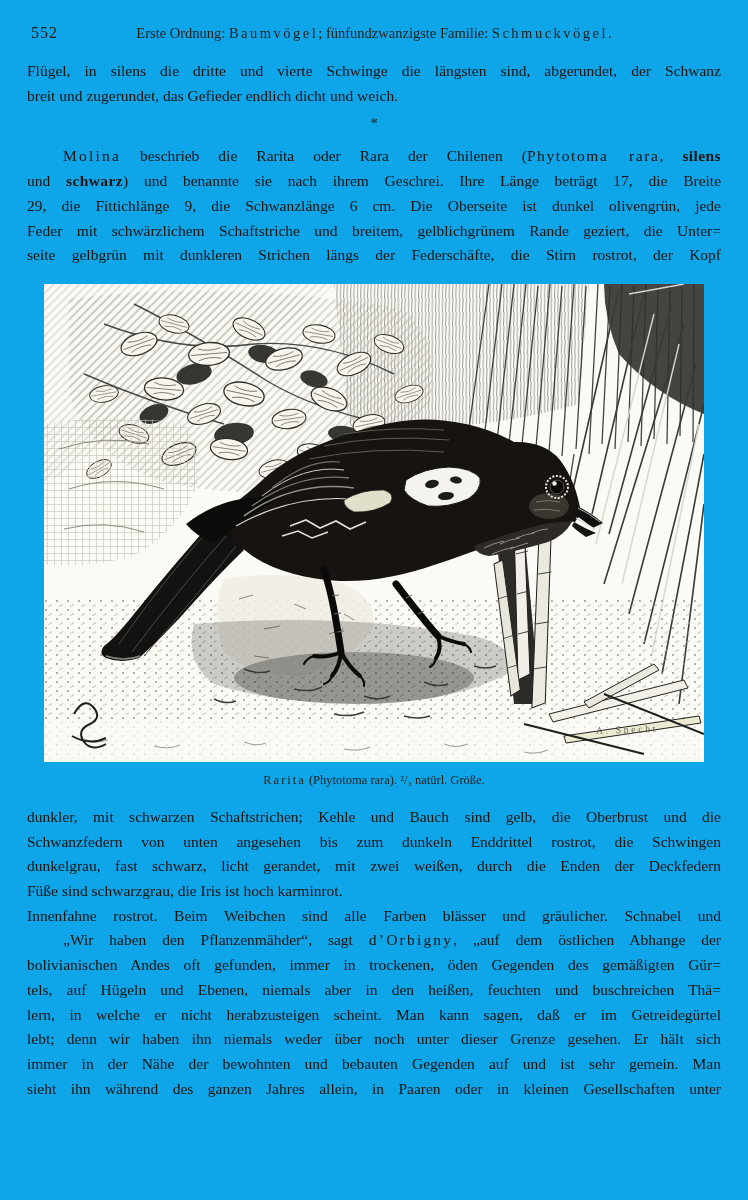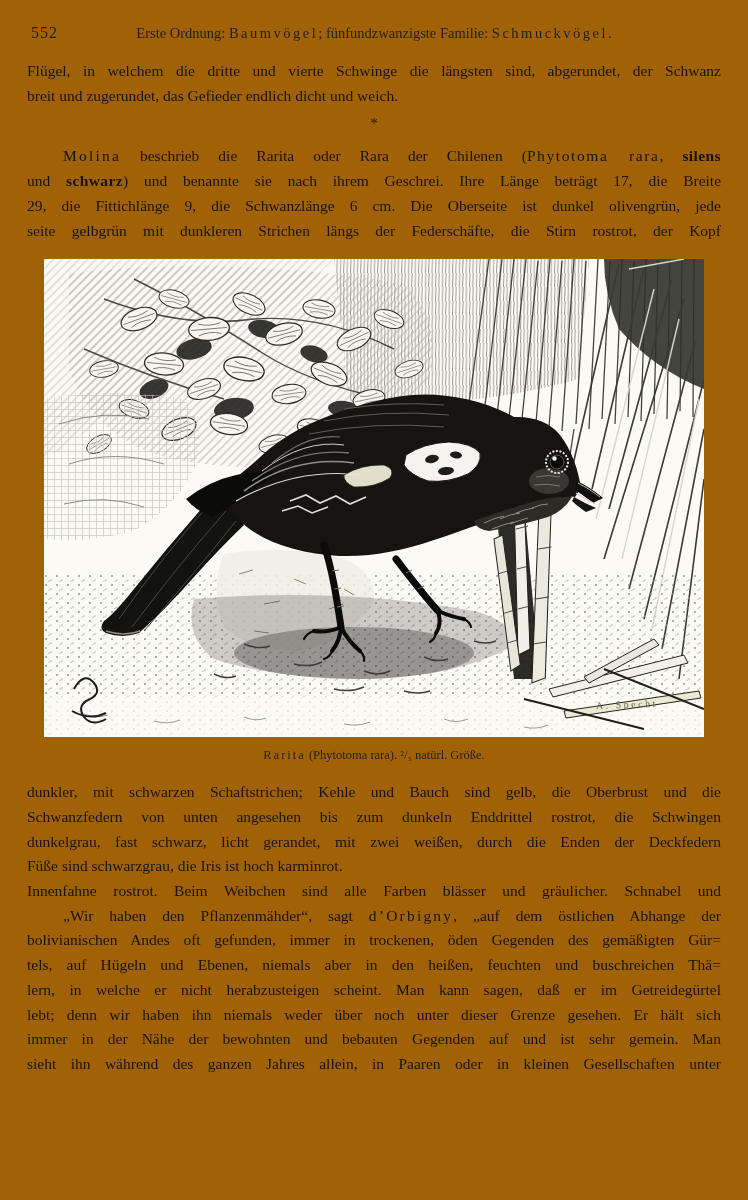--- a/index.html
+++ b/index.html
@@ -1,18 +1,18 @@
 <!DOCTYPE html>
 <html lang="de"><head>
 <meta charset="utf-8">
 <style>
   html,body{margin:0;padding:0;background:#e8e6e0;}
   .page{
     position:relative;width:748px;height:1200px;margin:0 auto;
-    background:#a16207;overflow:hidden;
+    background:#0ea5e9;overflow:hidden;
     font-family:"Liberation Serif","DejaVu Serif",serif;color:#1b1713;
   }
   .col{position:absolute;left:27px;top:24px;width:694px;}
   .hdr{position:relative;text-align:center;font-size:14.5px;line-height:19px;margin-bottom:16px;color:#221e19;}
   .pagenum{position:absolute;left:4px;top:-1px;font-size:16px;letter-spacing:1px;}
   .sp1{letter-spacing:2.5px;}
   .ln{font-size:15.5px;line-height:24.7px;text-align:justify;text-align-last:justify;color:#17130f;}
   .ln.end{text-align-last:left;}
   .ln.indent{padding-left:36px;}
   .aster{text-align:center;font-size:15px;line-height:26px;margin:2px 0 8px 0;}
@@ -28,30 +28,31 @@
 <body>
 
 <div class="page">
   <div class="col">
 
     <div class="hdr">
       <span class="pagenum">552</span><span>Erste Ordnung: </span><span class="sp1">Baumvögel</span><span>; fünfundzwanzigste Familie: </span><span class="sp1">Schmuckvögel</span><span>.</span>
     </div>
 
     <div>
-      <div class="ln">Flügel, in welchem die dritte und vierte Schwinge die längsten sind, abgerundet, der Schwanz</div>
+      <div class="ln">Flügel, in silens die dritte und vierte Schwinge die längsten sind, abgerundet, der Schwanz</div>
       <div class="ln end">breit und zugerundet, das Gefieder endlich dicht und weich.</div>
     </div>
 
     <div class="aster">*</div>
 
     <div>
       <div class="ln indent"><span class="name-sp">Molina</span><span> beschrieb die Rarita oder Rara der Chilenen (</span><span class="latin-sp">Phytotoma rara</span><span>, </span><span class="latin-b">silens</span></div>
       <div class="ln"><span>und </span><span class="latin-b">schwarz</span><span>) und benannte sie nach ihrem Geschrei. Ihre Länge beträgt 17, die Breite</span></div>
       <div class="ln">29, die Fittichlänge 9, die Schwanzlänge 6 cm. Die Oberseite ist dunkel olivengrün, jede</div>
+      <div class="ln">Feder mit schwärzlichem Schaftstriche und breitem, gelblichgrünem Rande geziert, die Unter=</div>
       <div class="ln">seite gelbgrün mit dunkleren Strichen längs der Federschäfte, die Stirn rostrot, der Kopf</div>
     </div>
 
     <div class="figure">
       <svg class="engraving" width="660" height="478" viewBox="0 0 660 478" xmlns="http://www.w3.org/2000/svg">
         <defs>
           <pattern id="diagH" width="6" height="6" patternUnits="userSpaceOnUse" patternTransform="rotate(45)">
             <line x1="1" y1="0" x2="1" y2="6" stroke="#b3b0a8" stroke-width="1"></line>
           </pattern>
           <pattern id="vfine" width="3.4" height="14" patternUnits="userSpaceOnUse">

